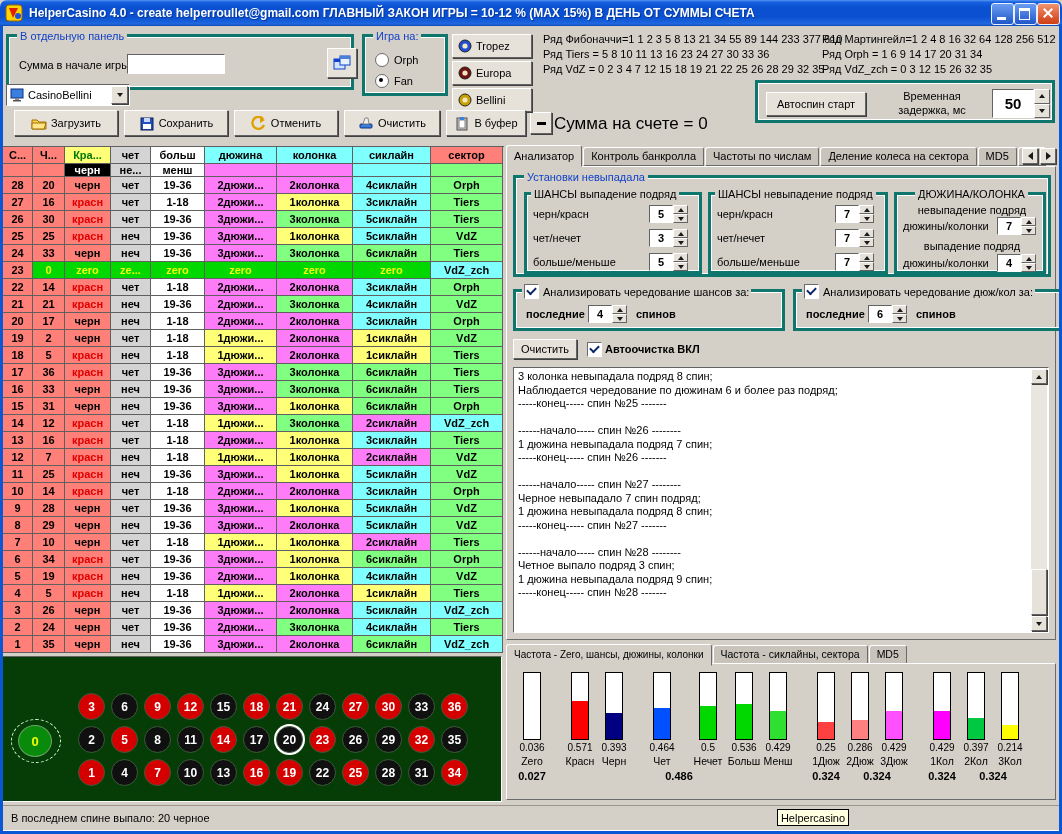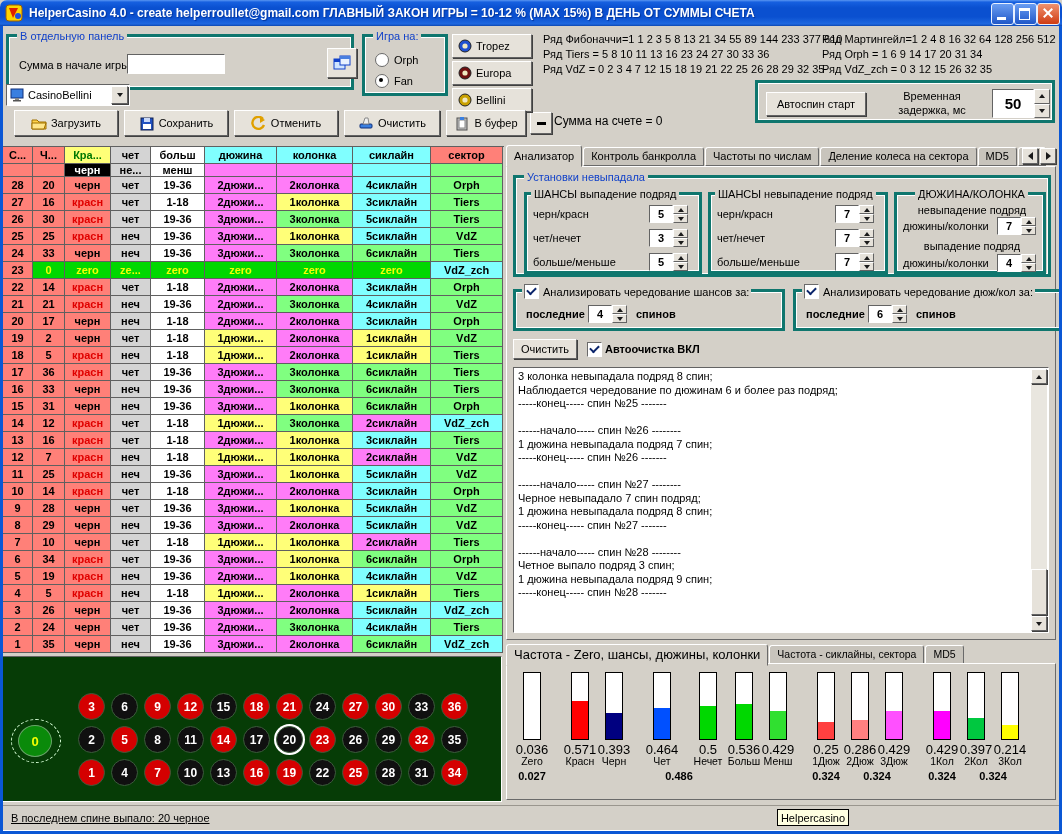--- a/index.html
+++ b/index.html
@@ -65,25 +65,25 @@
   
   #log-box{position:absolute;left:6px;top:200px;width:536px;height:266px;background:#fff;border:1px solid;border-color:#636363 #fff #fff #636363;box-sizing:border-box;}
   #log-text{position:absolute;left:4px;top:2px;right:20px;bottom:2px;white-space:pre-wrap;line-height:13.5px;overflow:hidden;}
   .vscroll{position:absolute;right:1px;top:1px;bottom:1px;width:16px;background:#e9e6df;}
   .vs-btn{position:absolute;left:0;width:16px;height:15px;}
   .vs-thumb{position:absolute;left:0;width:16px;height:46px;}
   
   .bar-cell{position:absolute;top:8px;width:34px;}
   .bar-outline{position:relative;margin:0 auto;width:16px;height:66px;border:1px solid #000;background:#fff;}
   .bar-fill{position:absolute;left:0;right:0;bottom:0;}
-  .bar-val{position:absolute;top:70px;left:-6px;width:46px;text-align:center;font-size:13px;}
+  .bar-val{position:absolute;top:70px;left:-6px;width:46px;text-align:center;font-size:10px;}
   .bar-name{position:absolute;top:83px;left:-6px;width:46px;text-align:center;font-size:10.5px;}
   .bar-bottom{position:absolute;top:106px;transform:translateX(-50%);font-weight:bold;font-size:11px;}
   .statusbar{position:absolute;left:2px;top:805px;width:1058px;height:26px;border:1px solid;border-color:#9a968e #fff #fff #9a968e;
-    box-sizing:border-box;display:flex;align-items:center;padding-left:8px;text-decoration:underline;}
+    box-sizing:border-box;display:flex;align-items:center;padding-left:8px;}
   .tooltip{position:absolute;left:777px;top:809px;width:72px;height:17px;background:#ffffe1;border:1px solid #000;
     box-sizing:border-box;display:flex;align-items:center;justify-content:center;z-index:60;}
   svg{display:block;}
 </style>
 </head>
 <body>
 
 <div id="app">
 
   <div id="titlebar">
@@ -174,21 +174,21 @@
     <span class="abs" style="left:21px;top:4px;">CasinoBellini</span>
     <div class="btn3d abs" style="right:1px;top:1px;width:17px;height:18px;">
         <i class="tri-dn"></i>
       </div>
   </div>
 
   <div id="toolbar"></div>
   <div class="btn3d abs" style="left:530px;top:112px;width:22px;height:22px;">
     <span style="width:9px;height:3px;background:#000;"></span>
   </div>
-  <span class="abs" style="left:554px;top:114px;font-size:12px;">Сумма на счете = 0</span>
+  <span class="abs" style="left:554px;top:114px;font-size:17px;">Сумма на счете = 0</span>
 
   <div id="spins-table">
       <div class="trow">
         <div class="tcell bg-salmon" style="width: 30px; height: 17px;">С...</div>
         <div class="tcell bg-salmon" style="width: 32px; height: 17px;">Ч...</div>
         <div class="tcell bg-yellow t-green" style="width: 46px; height: 17px;">Кра...</div>
         <div class="tcell bg-gray" style="width: 40px; height: 17px;">чет</div>
         <div class="tcell bg-white" style="width: 54px; height: 17px;">больш</div>
         <div class="tcell bg-cyan" style="width: 72px; height: 17px; text-align: center;">дюжина</div>
         <div class="tcell bg-cyan" style="width: 76px; height: 17px;">колонка</div>
@@ -765,21 +765,21 @@
           </div>
         <div class="vs-btn btn3d" style="bottom:0;">
             <i class="tri-dn"></i>
           </div>
         <div class="vs-thumb btn3d" style="bottom:16px;"></div>
       </div>
     </div>
   </div>
 
   <div class="tabstrip" style="left:506px;top:645px;width:550px;height:19px;" id="freq-tabs">
-      <div class="tab active" style="font-size: 13px;">Частота - Zero, шансы, дюжины, колонки</div>
+      <div class="tab active" style="font-size: 10px;">Частота - Zero, шансы, дюжины, колонки</div>
       <div class="tab" style="font-size: 10.5px;">Частота - сиклайны, сектора</div>
       <div class="tab" style="font-size: 10.5px;">MD5</div>
     </div>
   <div class="page" style="left:506px;top:663px;width:550px;height:137px;">
     <div id="freq-chart" style="position:absolute;inset:0;">
         <div class="bar-cell" style="left: 8px;">
           <div class="bar-outline">
             <div class="bar-fill" style="height: 2px; background: rgb(255, 255, 255);"></div>
           </div>
           <div class="bar-val">0.036</div>

